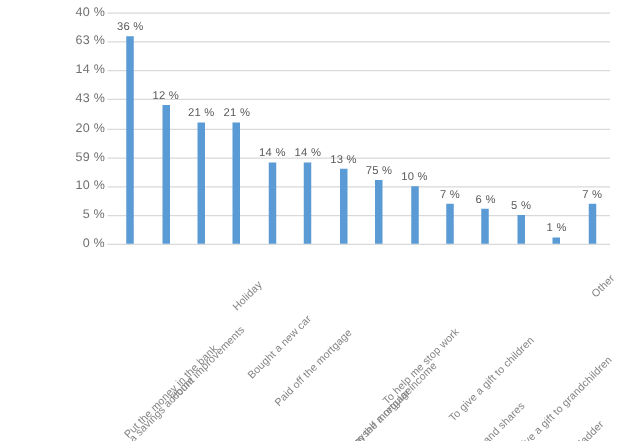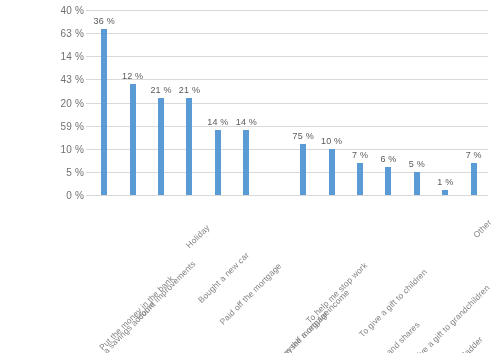--- a/index.html
+++ b/index.html
@@ -167,20 +167,24 @@
         <div class="bar-value" style="bottom: 100.125px; color: rgb(90, 90, 90);">21 %</div>
       </div>
       <div class="bar-slot" style="left: 113.714px; width: 28.4286px;">
         <div class="bar" style="height: 64.75px; background: rgb(91, 155, 213);"></div>
         <div class="bar-value" style="bottom: 67.75px; color: rgb(90, 90, 90);">14 %</div>
       </div>
       <div class="bar-slot" style="left: 142.143px; width: 28.4286px;">
         <div class="bar" style="height: 64.75px; background: rgb(91, 155, 213);"></div>
         <div class="bar-value" style="bottom: 67.75px; color: rgb(90, 90, 90);">14 %</div>
       </div>
+      <div class="bar-slot" style="left: 170.571px; width: 28.4286px;">
+        <div class="bar" style="height: 60.125px; background: rgb(91, 155, 213);"></div>
+        <div class="bar-value" style="bottom: 63.125px; color: rgb(90, 90, 90);">13 %</div>
+      </div>
       <div class="bar-slot" style="left: 199px; width: 28.4286px;">
         <div class="bar" style="height: 50.875px; background: rgb(91, 155, 213);"></div>
         <div class="bar-value" style="bottom: 53.875px; color: rgb(90, 90, 90);">75 %</div>
       </div>
       <div class="bar-slot" style="left: 227.429px; width: 28.4286px;">
         <div class="bar" style="height: 46.25px; background: rgb(91, 155, 213);"></div>
         <div class="bar-value" style="bottom: 49.25px; color: rgb(90, 90, 90);">10 %</div>
       </div>
       <div class="bar-slot" style="left: 255.857px; width: 28.4286px;">
         <div class="bar" style="height: 32.375px; background: rgb(91, 155, 213);"></div>

